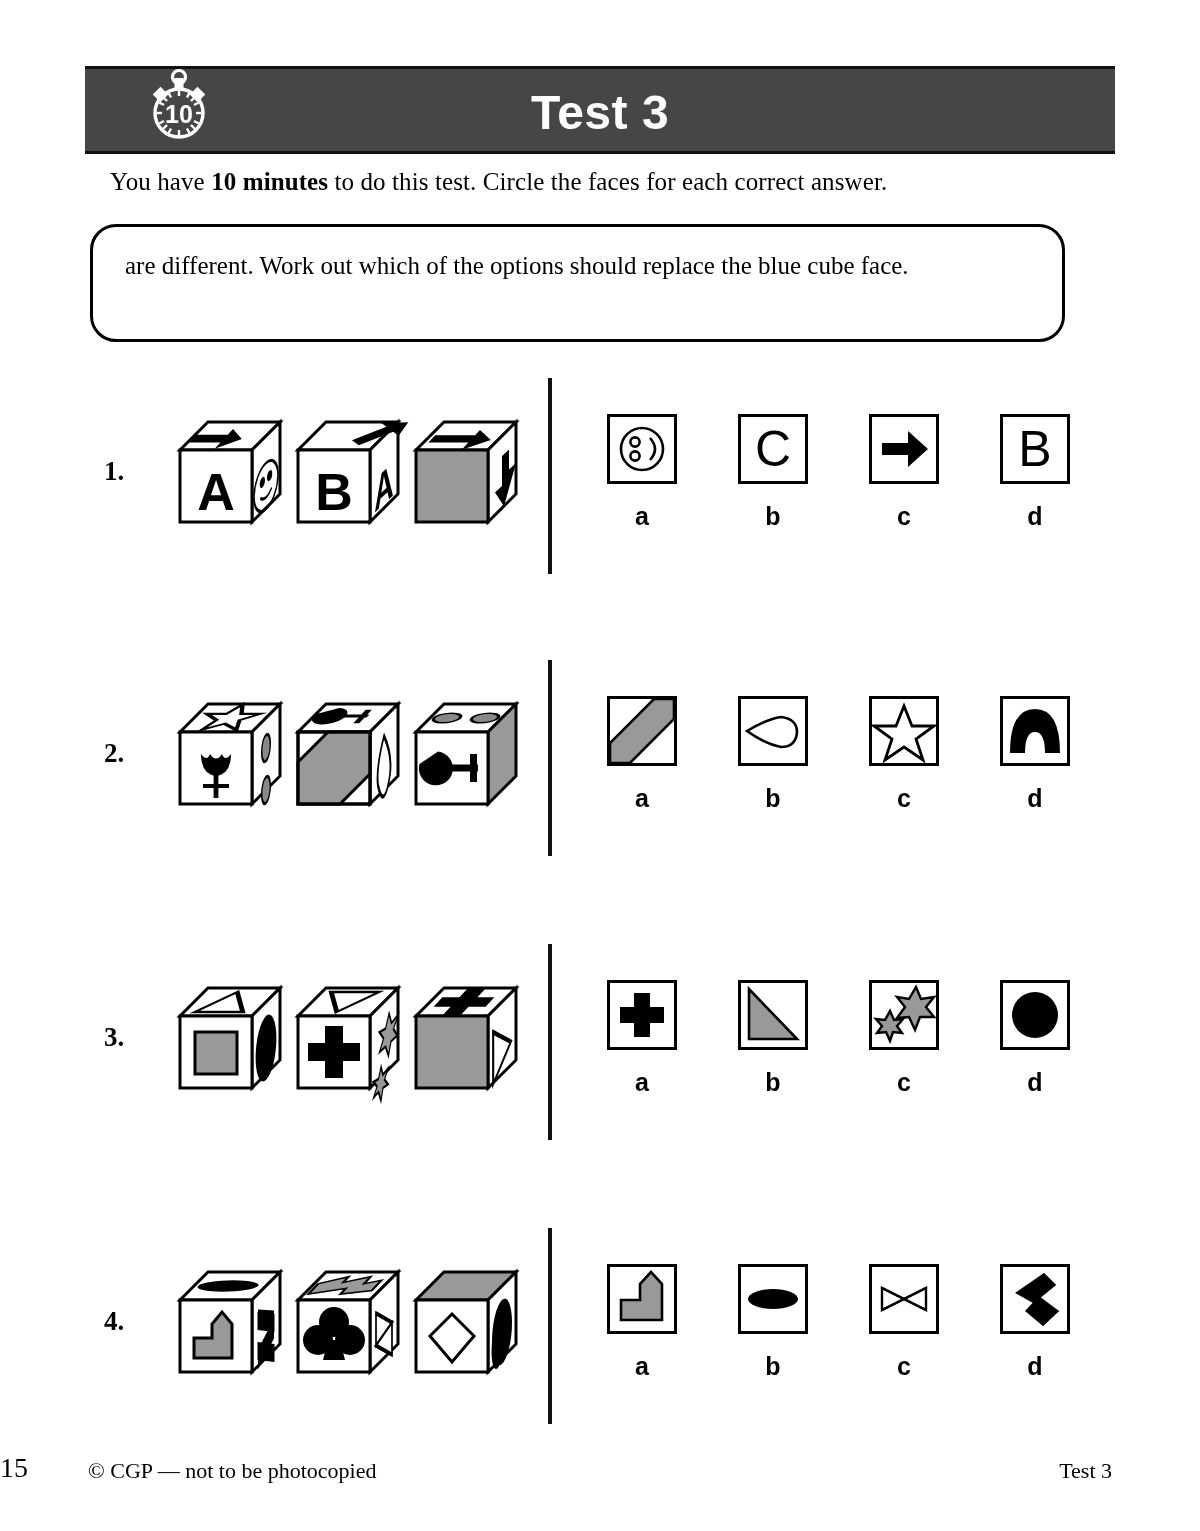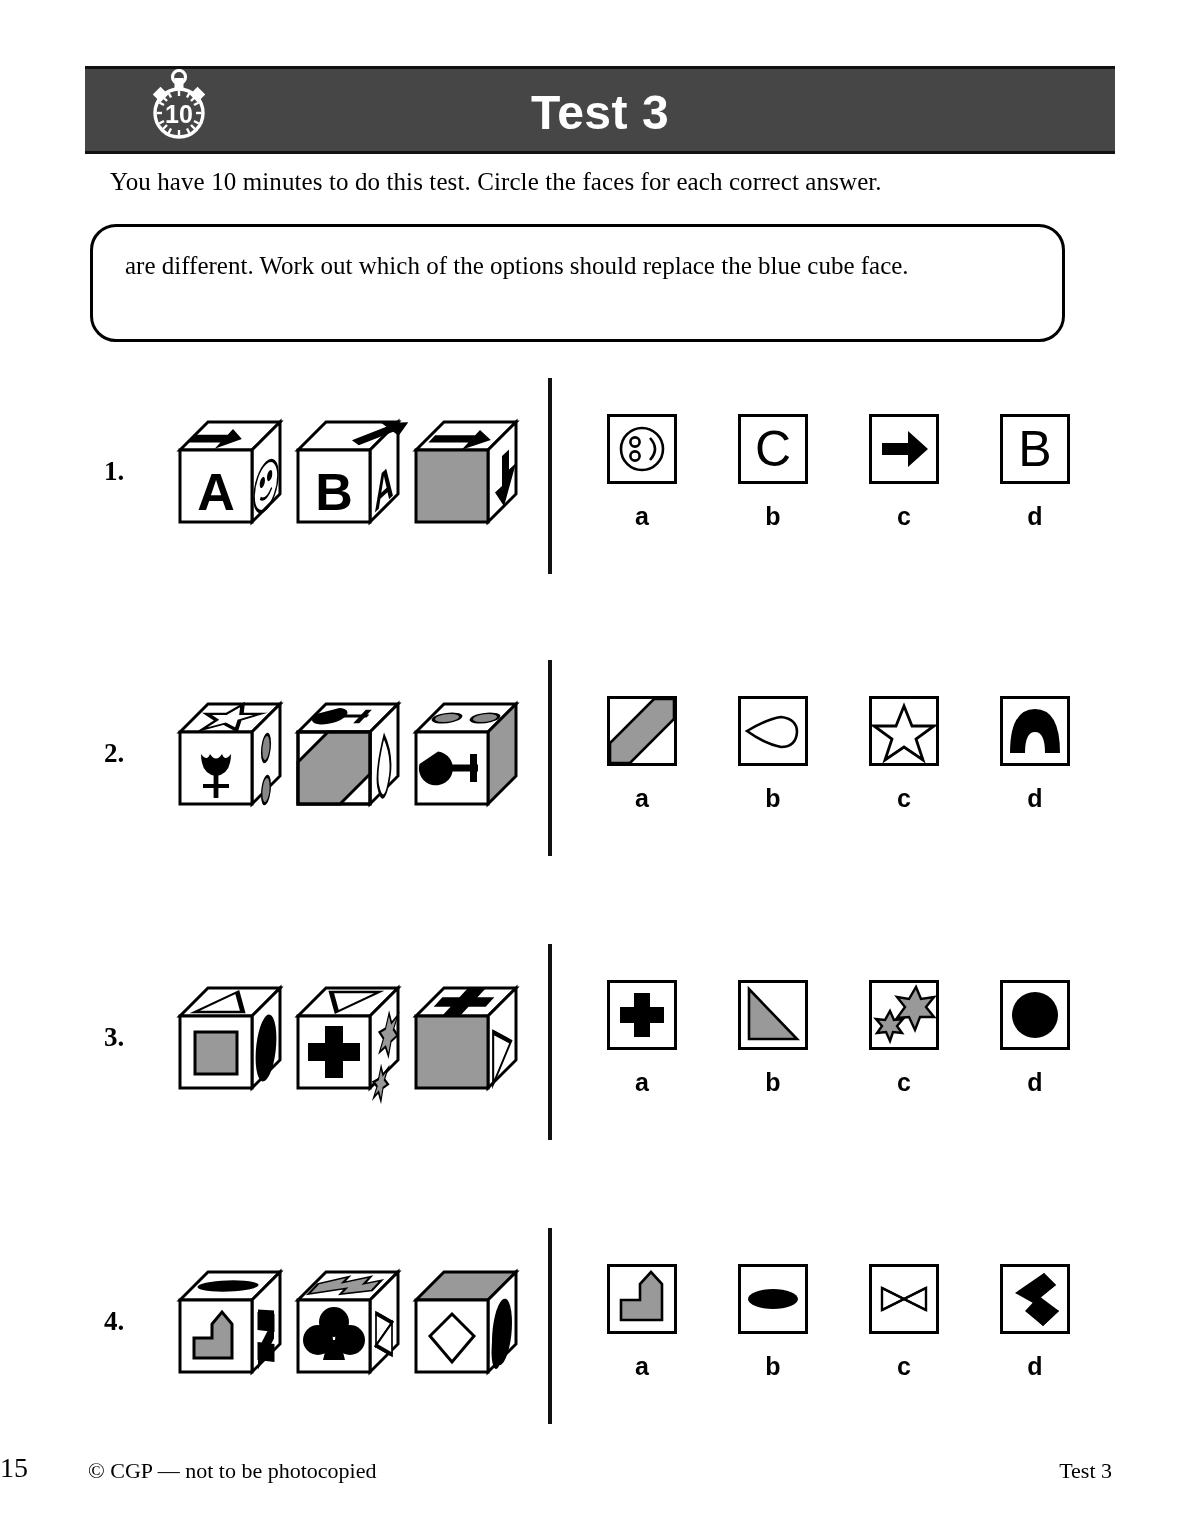--- a/index.html
+++ b/index.html
@@ -62,21 +62,21 @@
   
   .intro-line {
     position: absolute;
     left: 110px;
     top: 168px;
     width: 990px;
     font-size: 25px;
     font-family: "Liberation Serif", serif;
     letter-spacing: 0.1px;
   }
-  .intro-line b { font-weight: normal; }
+  .intro-line b { font-weight: bold; }
 
   
   .instruction-box {
     position: absolute;
     left: 90px;
     top: 224px;
     width: 975px;
     height: 118px;
     border: 3px solid #000;
     border-radius: 26px;

